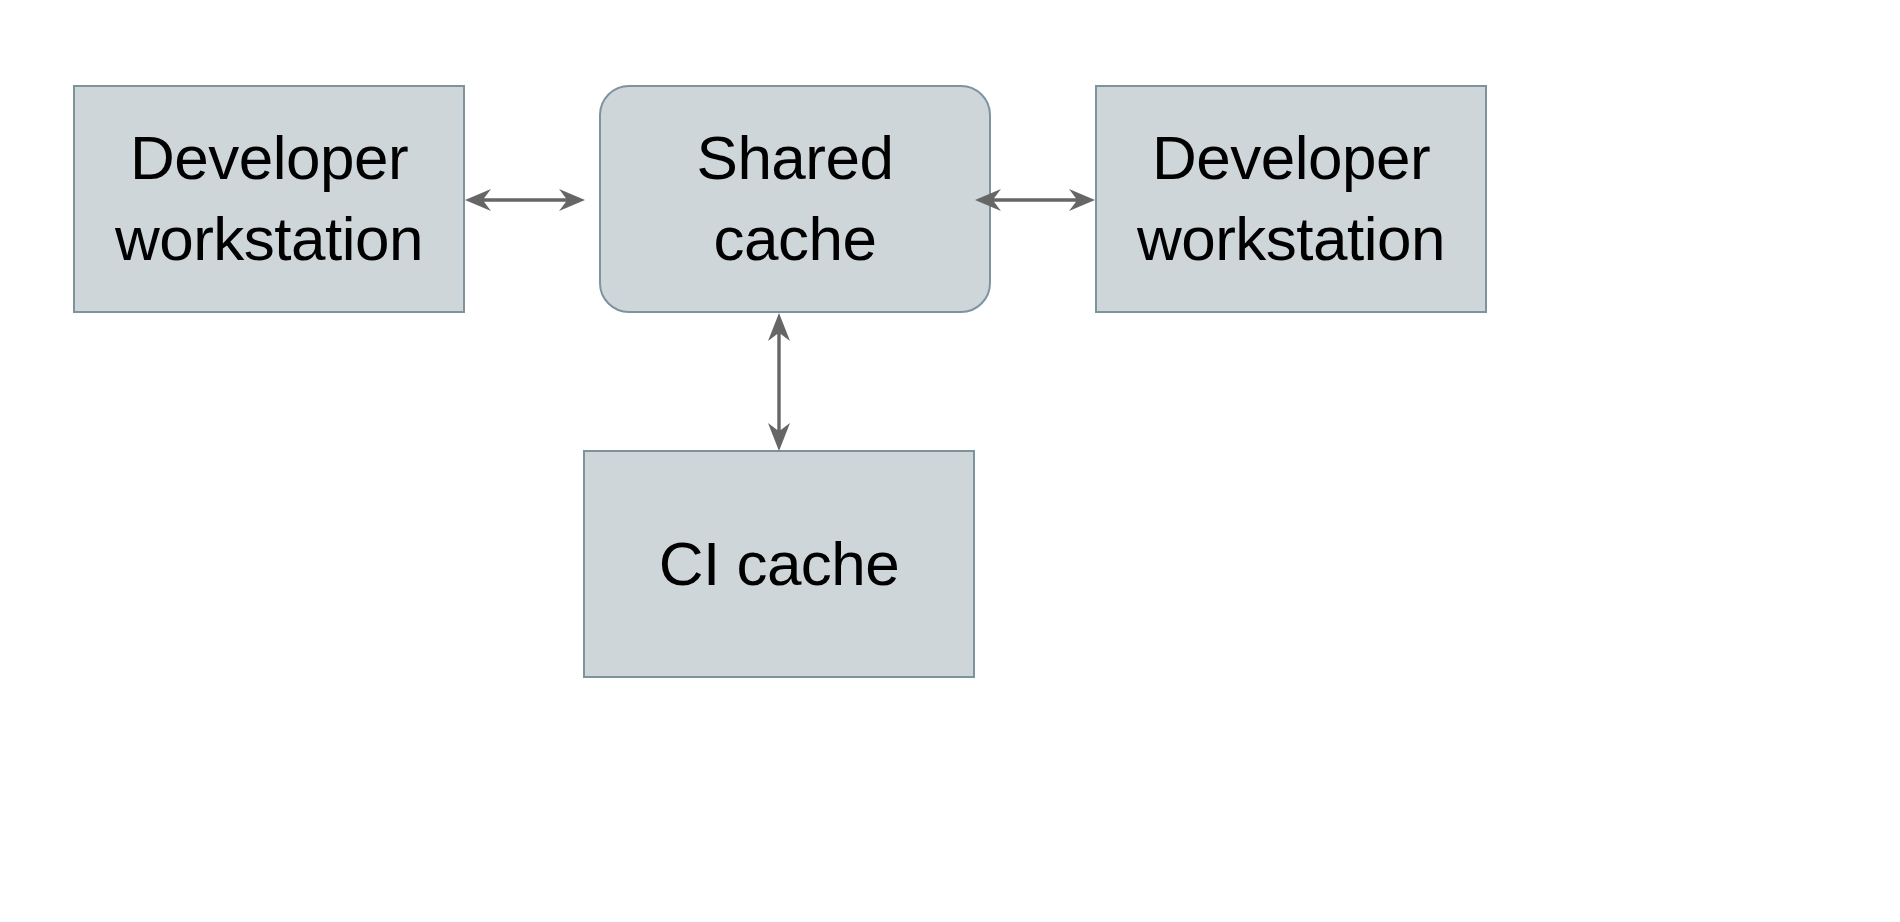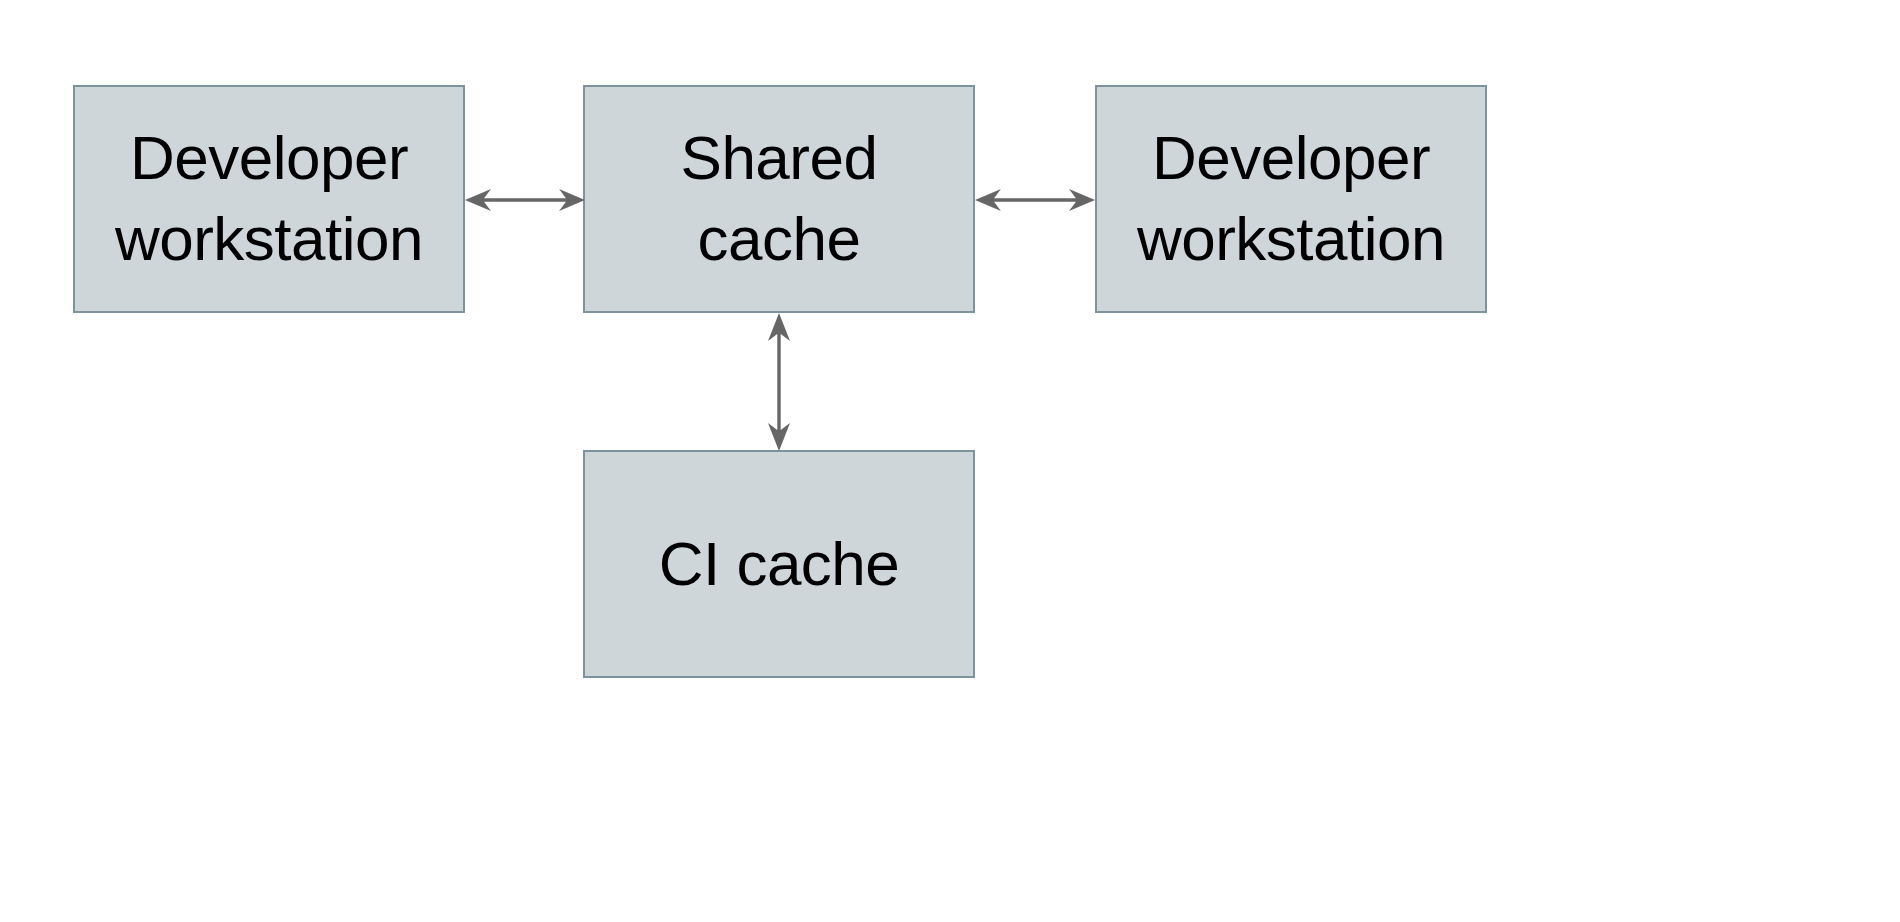--- a/index.html
+++ b/index.html
@@ -31,21 +31,21 @@
     font-family: "Liberation Sans", sans-serif;
     font-size: 62px;
     line-height: 1.30;
     font-weight: 400;
     letter-spacing: -0.5px;
     white-space: pre-line;
     user-select: none;
   }
   
   #node-dev-left   { left: 73px;   top: 85px;  width: 392px; height: 228px; }
-  #node-shared     { left: 583px;  top: 85px;  width: 392px; height: 228px; }
+  #node-shared     { left: 599px;  top: 85px;  width: 392px; height: 228px; border-radius: 30px; }
   #node-dev-right  { left: 1095px; top: 85px;  width: 392px; height: 228px; }
   #node-ci         { left: 583px;  top: 450px; width: 392px; height: 228px; }
 
   .edge {
     position: absolute;
     overflow: visible;
   }
   #edge-left-shared  { left: 465px; top: 170px; width: 120px; height: 60px; }
   #edge-shared-right { left: 975px; top: 170px; width: 120px; height: 60px; }
   #edge-shared-ci    { left: 749px; top: 313px; width: 60px;  height: 138px; }

